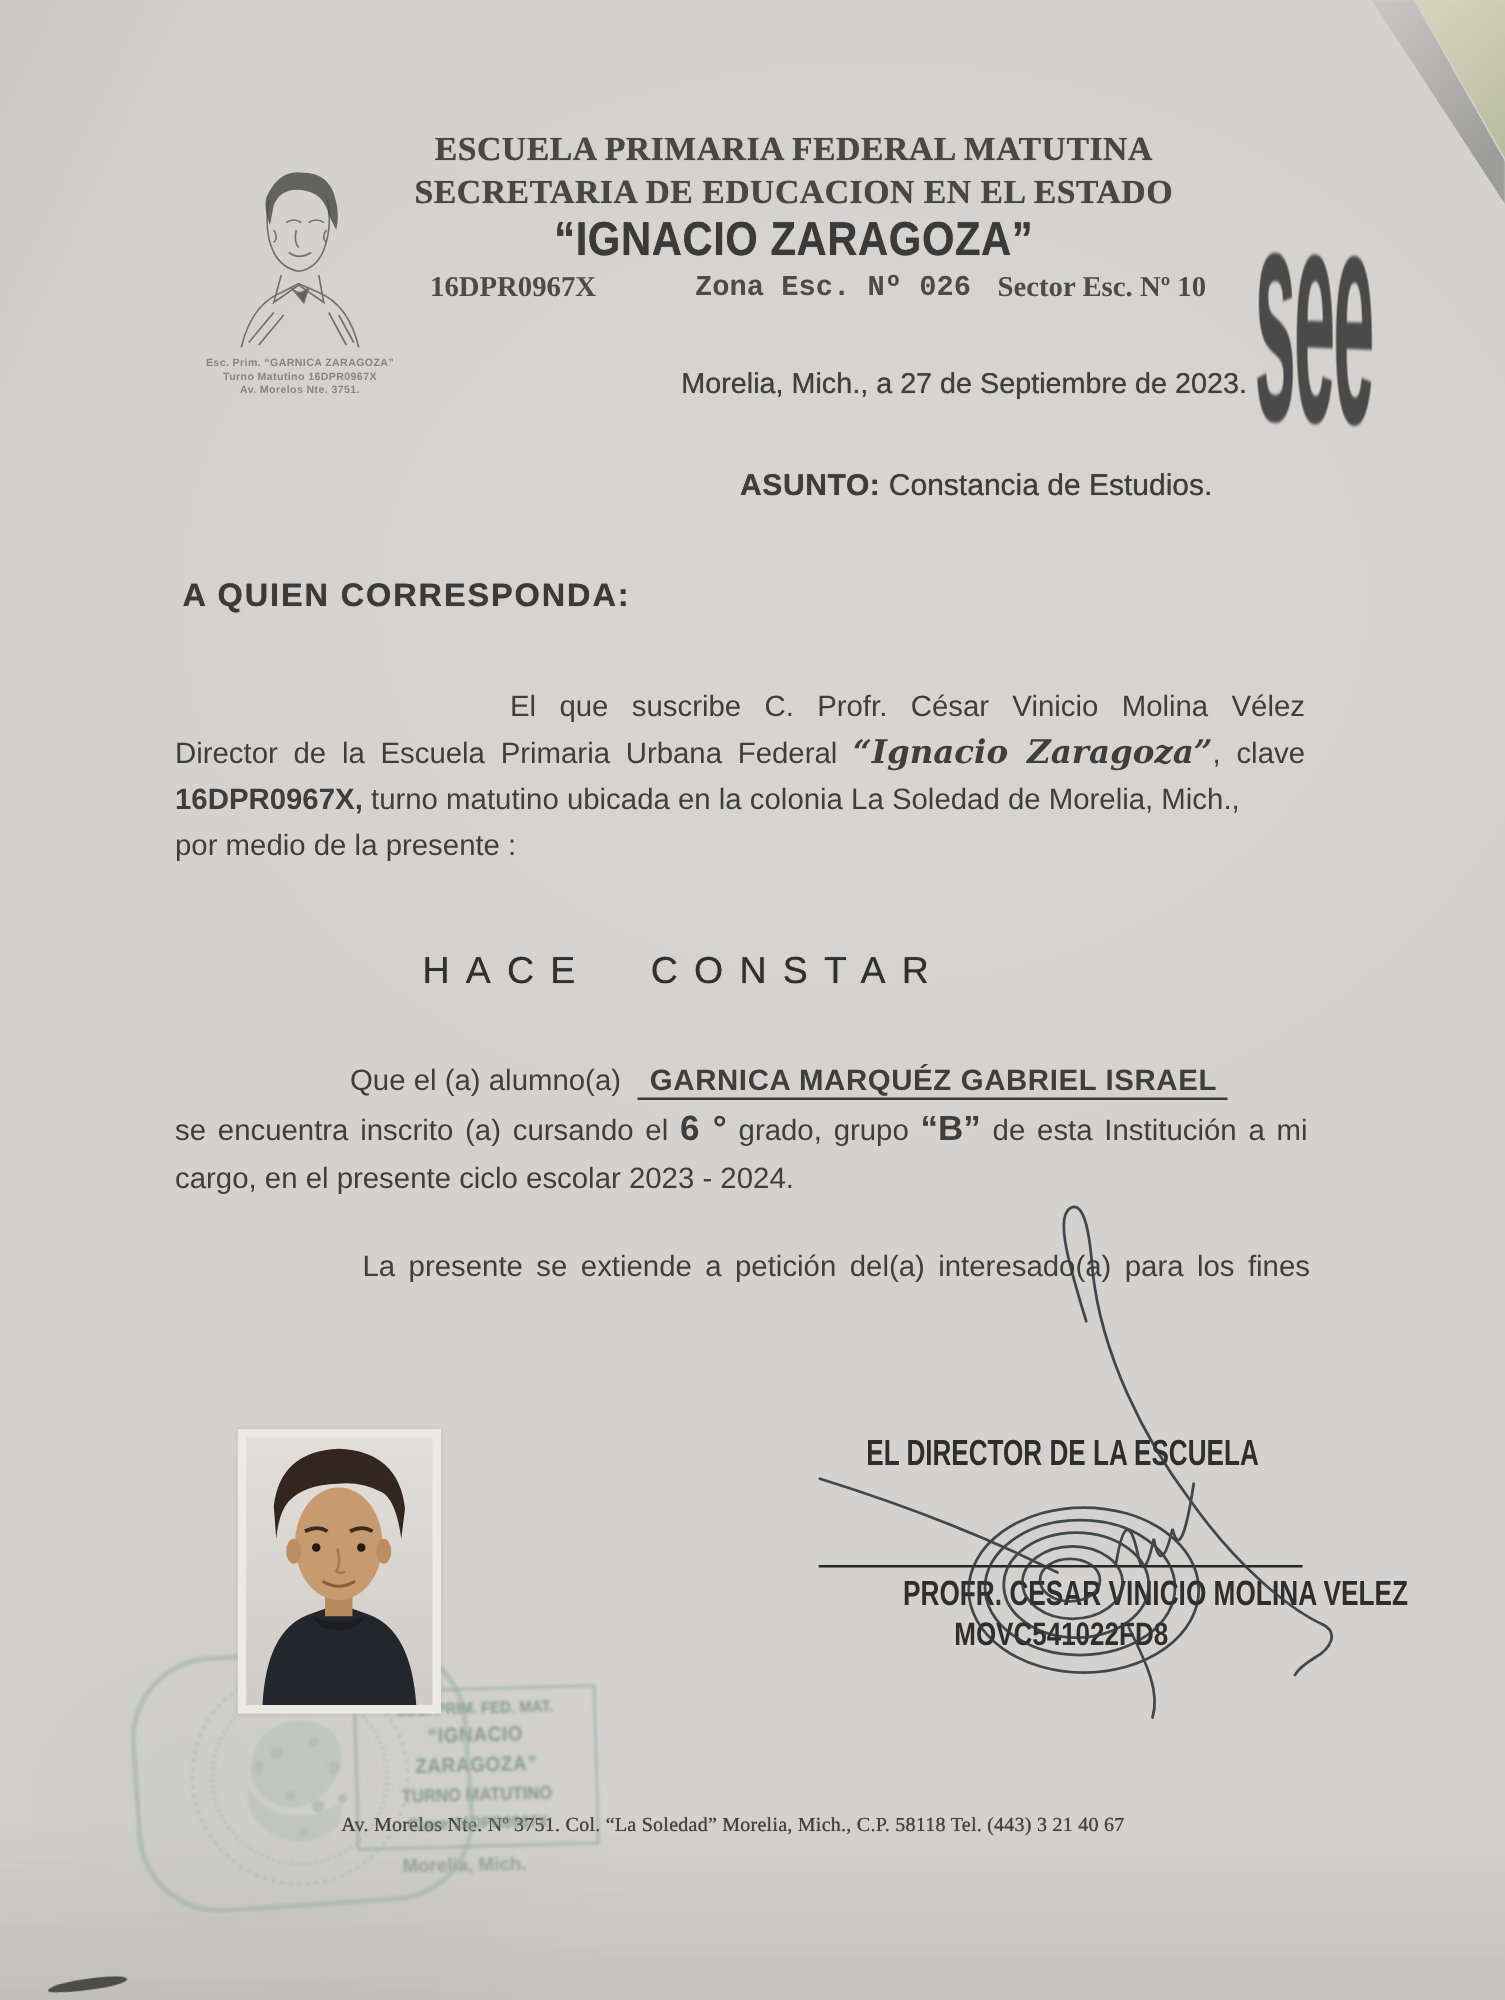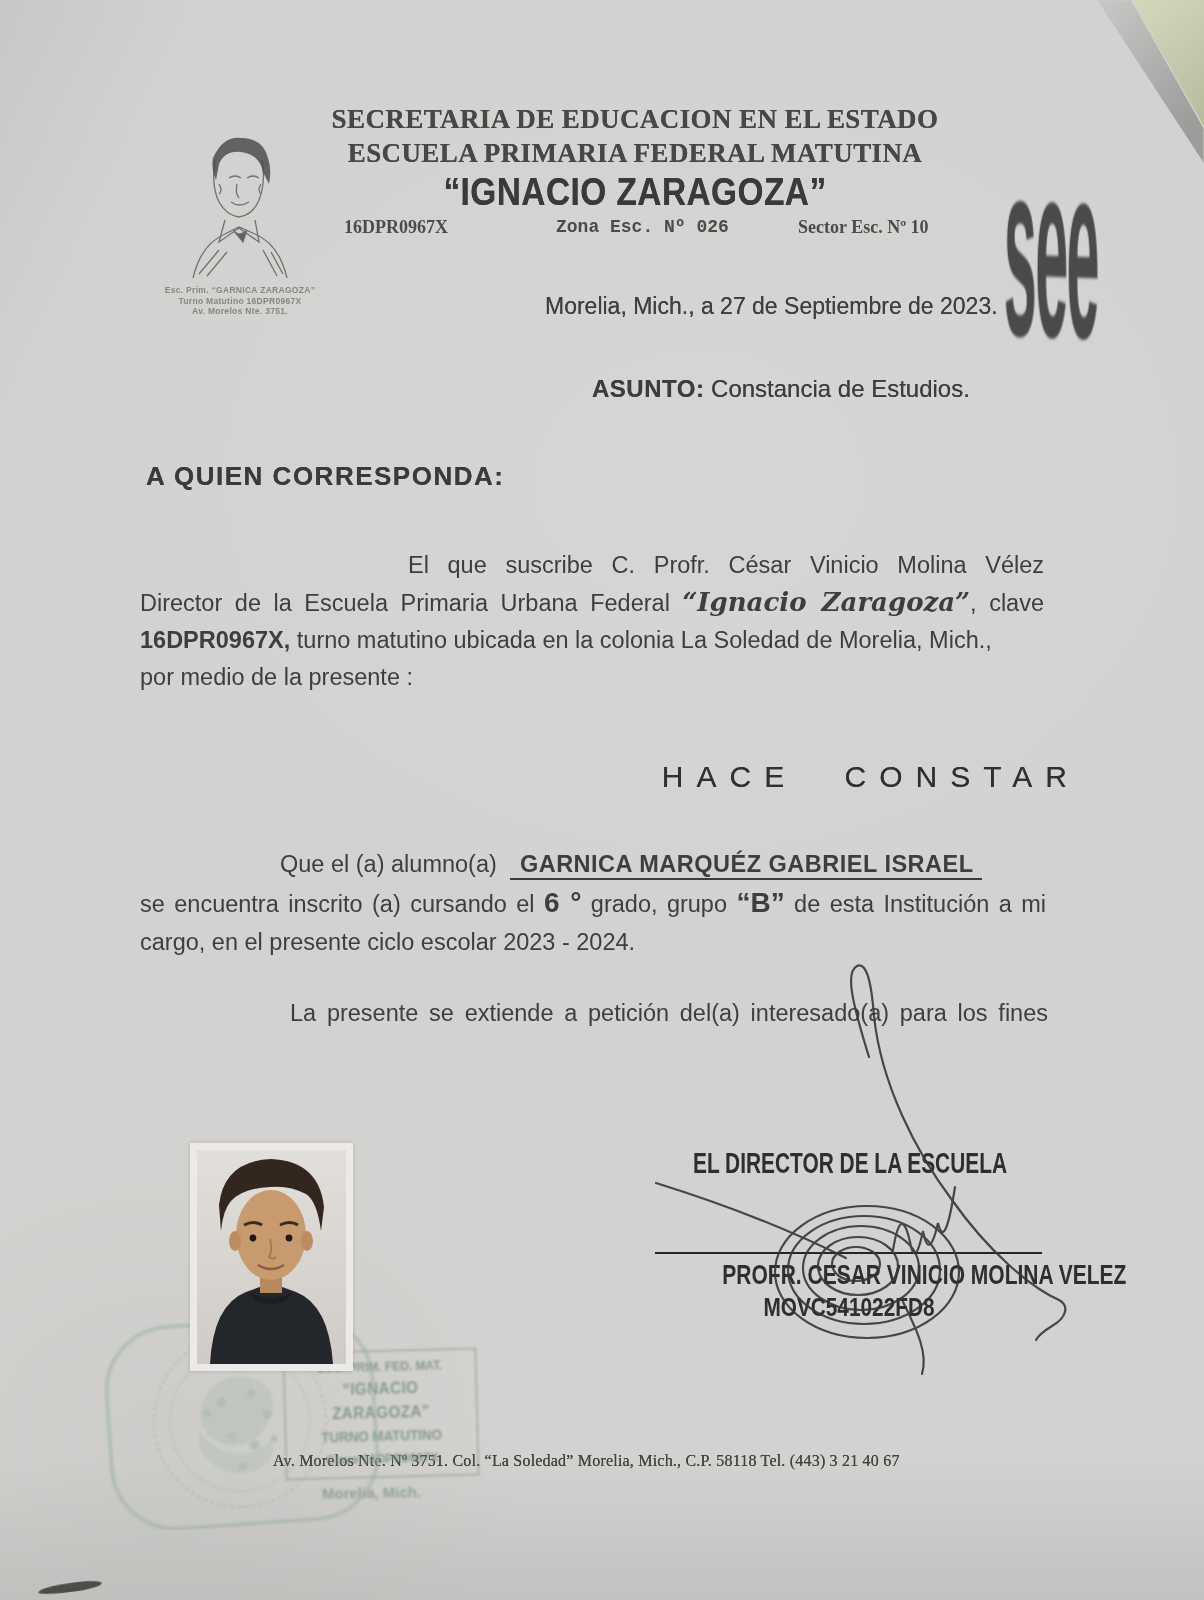--- a/index.html
+++ b/index.html
@@ -24,21 +24,21 @@
   .emblem{left:175px;top:126px;width:130px;height:158px;}
   .emblem-caption{left:142px;top:285px;width:196px;text-align:center;
     font-size:8.5px;line-height:10.5px;font-weight:bold;color:#86867f;
     filter:blur(.55px);letter-spacing:.3px;}
   .hdr-center{left:300px;top:102px;width:670px;text-align:center;}
   .hdr-serif{font-family:"Liberation Serif",serif;font-weight:bold;font-size:27px;
     line-height:34px;color:#474745;letter-spacing:.4px;}
   .hdr-school{font-weight:bold;font-size:38px;line-height:42px;color:#3a3a3a;
     transform:scaleX(.88);letter-spacing:.5px;margin-top:1px;}
   .hdr-info{position:relative;height:28px;margin-top:4px;
-    font-family:"Liberation Serif",serif;font-weight:bold;font-size:18px;color:#4b4b49;}
+    font-family:"Liberation Serif",serif;font-weight:bold;font-size:23px;color:#4b4b49;}
   .hdr-info span{position:absolute;top:0;white-space:nowrap;}
   .info-clave{left:44px;} .info-zona{left:256px;font-family:Liberation Mono, monospace;} .info-sector{left:498px;}
   .logo-see{left:1004px;top:126px;font-weight:bold;font-size:70px;line-height:70px;
     letter-spacing:-2px;color:#4a4a4a;transform:scale(.85,3.55) rotate(.5deg);
     transform-origin:left top;filter:blur(.4px);}
   
   .date-line{left:545px;top:293px;font-size:23px;color:#3f3f3f;white-space:nowrap;}
   .subject-line{left:592px;top:375px;font-size:24px;white-space:nowrap;}
   .subject-line b{letter-spacing:.5px;}
   .salutation{left:146px;top:461px;font-weight:bold;font-size:26px;letter-spacing:1.5px;color:#3a3a3a;}
@@ -46,21 +46,21 @@
   .jl{text-align:justify;text-align-last:justify;}
   .p1{left:140px;top:547px;width:904px;}
   .p1 .ind{padding-left:268px;}
   .script{font-family:"DejaVu Serif",serif;font-style:italic;font-size:26px;font-weight:bold;}
   .p2{left:140px;top:845px;width:906px;line-height:38.5px;}
   .p2 .ind{padding-left:140px;}
   .uname{font-weight:bold;border-bottom:2.5px solid #3c3c3c;padding:0 8px 1px 10px;letter-spacing:.5px;}
   .big{font-weight:bold;font-size:28px;}
   .p3{left:140px;top:995px;width:908px;}
   .p3 .ind{padding-left:150px;}
-  .hace{left:0;top:760px;width:1080px;text-align:right;font-size:30px;
+  .hace{left:0;top:760px;width:1080px;text-align:center;font-size:30px;
     letter-spacing:13px;word-spacing:26px;color:#303030;padding-left:14px;box-sizing:border-box;}
   
   .cond{display:inline-block;font-weight:bold;white-space:nowrap;}
   .sig-title{left:693px;top:1147px;font-size:29px;color:#2e2e2e;}
   .sig-title .cond{transform:scaleX(.72);transform-origin:left center;}
   .sig-rule{left:655px;top:1252px;width:387px;border-top:2px solid #262626;}
   .sig-name{left:655px;top:1259px;width:387px;text-align:center;font-size:28px;color:#2e2e2e;}
   .sig-name .cond{transform:scaleX(.75);transform-origin:center;}
   .sig-rfc{left:655px;top:1292px;width:387px;text-align:center;font-size:26px;color:#2e2e2e;}
   .sig-rfc .cond{transform:scaleX(.8);transform-origin:center;}
@@ -106,22 +106,22 @@
     </g>
     <path d="M38 32 Q48 10 66 12 Q88 12 93 32 Q97 44 94 58 L88 46 Q84 28 66 26 Q50 24 44 38 L41 54 Q36 42 38 32 Z" fill="#474745" opacity=".8" filter="blur(0.3px)"></path>
   </svg>
   <div class="abs emblem-caption">
     <div>Esc. Prim. “GARNICA ZARAGOZA”</div>
     <div>Turno Matutino 16DPR0967X</div>
     <div>Av. Morelos Nte. 3751.</div>
   </div>
 
   <div class="abs hdr-center">
+    <div class="hdr-serif ink">ESCUELA PRIMARIA FEDERAL MATUTINA</div>
     <div class="hdr-serif ink">SECRETARIA DE EDUCACION EN EL ESTADO</div>
-    <div class="hdr-serif ink">ESCUELA PRIMARIA FEDERAL MATUTINA</div>
     <div class="hdr-school ink">“IGNACIO ZARAGOZA”</div>
     <div class="hdr-info">
       <span class="info-clave">16DPR0967X</span>
       <span class="info-zona">Zona Esc. Nº 026</span>
       <span class="info-sector">Sector Esc. Nº 10</span>
     </div>
   </div>
 
   <div class="abs logo-see">see</div>
 

